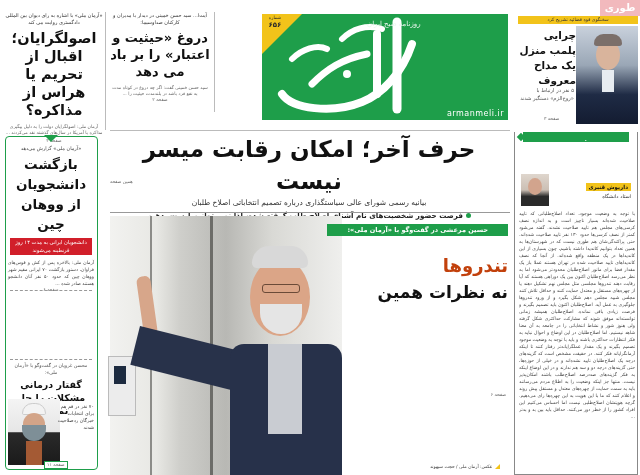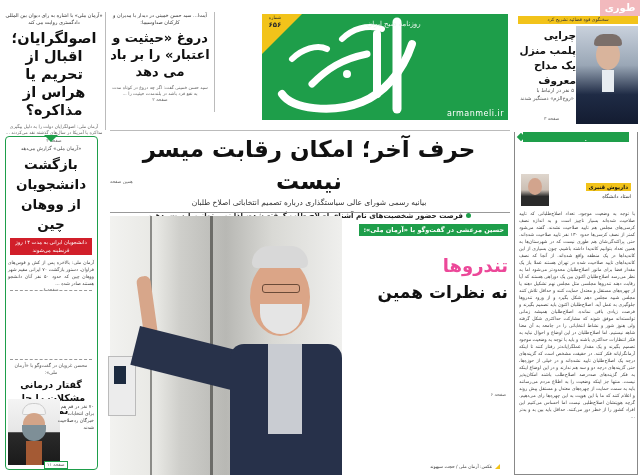--- a/index.html
+++ b/index.html
@@ -120,23 +120,23 @@
   <div style="position:absolute;left:120px;top:128px;width:112px;height:131px;background:#27314a;border-radius:14px 14px 0 0;"></div>
   <div style="position:absolute;left:158px;top:128px;width:34px;height:90px;background:#c9ccd2;"></div>
   <div style="position:absolute;left:140px;top:42px;width:60px;height:78px;border-radius:50%;background:#dba587;"></div>
   <div style="position:absolute;left:142px;top:30px;width:56px;height:22px;border-radius:28px 28px 8px 8px;background:#d8d8d8;"></div>
   <div style="position:absolute;left:150px;top:88px;width:42px;height:30px;border-radius:0 0 22px 22px;background:#e5e5e5;"></div>
   <div style="position:absolute;left:152px;top:68px;width:38px;height:9px;border:1px solid #6a4a38;border-radius:3px;"></div>
 </div>
 <span class="abs" style="font-size:0;left:0;top:0;">حسین مرعشی</span>
 
 <div class="abs" style="left:300px;top:218px;width:210px;height:190px;">
-  <div class="abs greenbar" style="right:2px;top:6px;padding:1px 4px;font-size:6.5px;line-height:10px;font-weight:bold;">حسین مرعشی در گفت‌وگو با «آرمان ملی»:</div>
+  <div class="abs greenbar" style="right:2px;top:6px;padding:1px 20px;font-size:6.5px;line-height:10px;font-weight:bold;">حسین مرعشی در گفت‌وگو با «آرمان ملی»:</div>
   <div class="abs" style="right:2px;top:34px;width:200px;text-align:right;">
-    <div class="bold" style="font-size:18px;line-height:27px;color:#ec4899;">تندروها</div>
+    <div class="bold" style="font-size:18px;line-height:27px;color:#c2410c;">تندروها</div>
     <div class="bold" style="font-size:17px;line-height:27px;color:#111;">نه نظرات همین</div>
   </div>
   <div class="abs" style="right:2px;top:132px;text-align:right;">
   </div>
   <div class="abs tiny" style="right:4px;top:174px;">صفحه ۶</div>
 </div>
 <div class="abs" style="left:430px;top:464px;display:flex;align-items:center;gap:2px;">
   <span style="display:inline-block;width:0;height:0;border-left:5px solid transparent;border-bottom:5px solid #f2c31a;"></span>
   <span style="font-size:4.5px;color:#444;">عکس: آرمان ملی / حجت سپهوند</span>
 </div>

